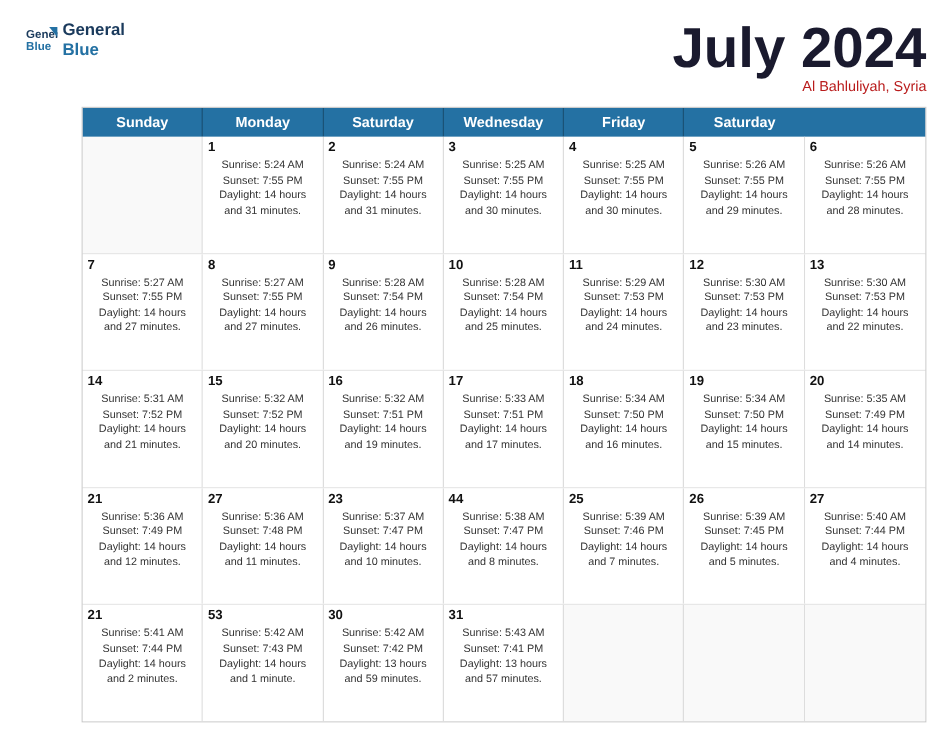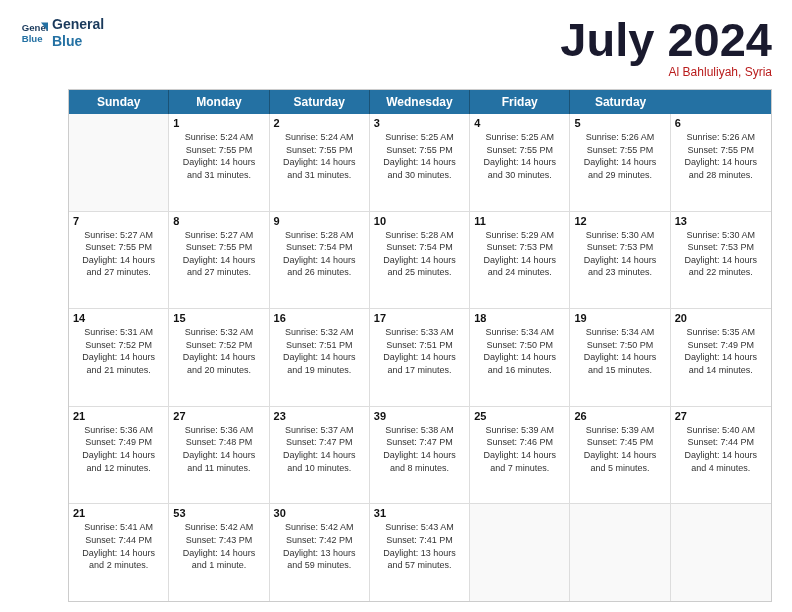--- a/index.html
+++ b/index.html
@@ -230,21 +230,21 @@
           </div>
           <div class="cal-cell">
             <div class="day-num">27</div>
             <div class="cell-info">Sunrise: 5:36 AM<br>Sunset: 7:48 PM<br>Daylight: 14 hours<br>and 11 minutes.</div>
           </div>
           <div class="cal-cell">
             <div class="day-num">23</div>
             <div class="cell-info">Sunrise: 5:37 AM<br>Sunset: 7:47 PM<br>Daylight: 14 hours<br>and 10 minutes.</div>
           </div>
           <div class="cal-cell">
-            <div class="day-num">39</div>
+            <div class="day-num">44</div>
             <div class="cell-info">Sunrise: 5:38 AM<br>Sunset: 7:47 PM<br>Daylight: 14 hours<br>and 8 minutes.</div>
           </div>
           <div class="cal-cell">
             <div class="day-num">25</div>
             <div class="cell-info">Sunrise: 5:39 AM<br>Sunset: 7:46 PM<br>Daylight: 14 hours<br>and 7 minutes.</div>
           </div>
           <div class="cal-cell">
             <div class="day-num">26</div>
             <div class="cell-info">Sunrise: 5:39 AM<br>Sunset: 7:45 PM<br>Daylight: 14 hours<br>and 5 minutes.</div>
           </div>

